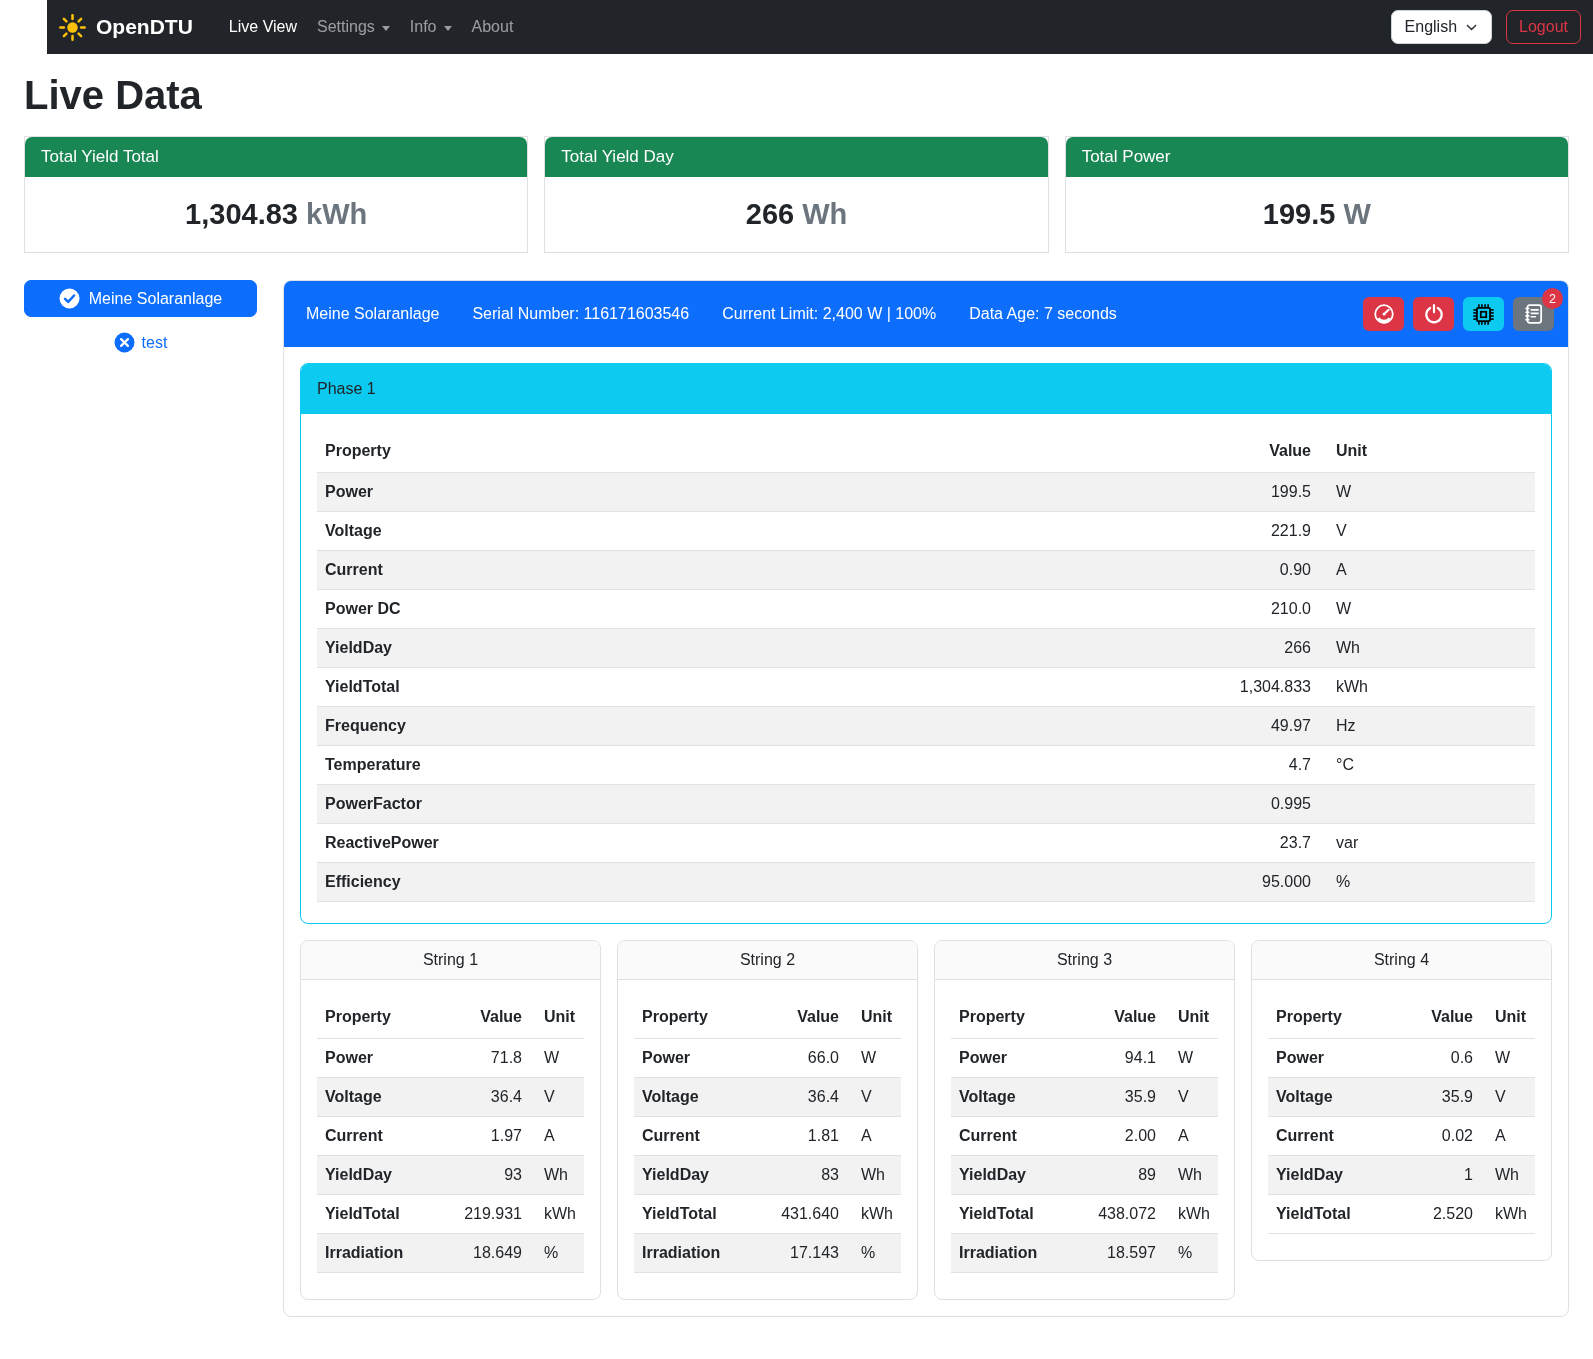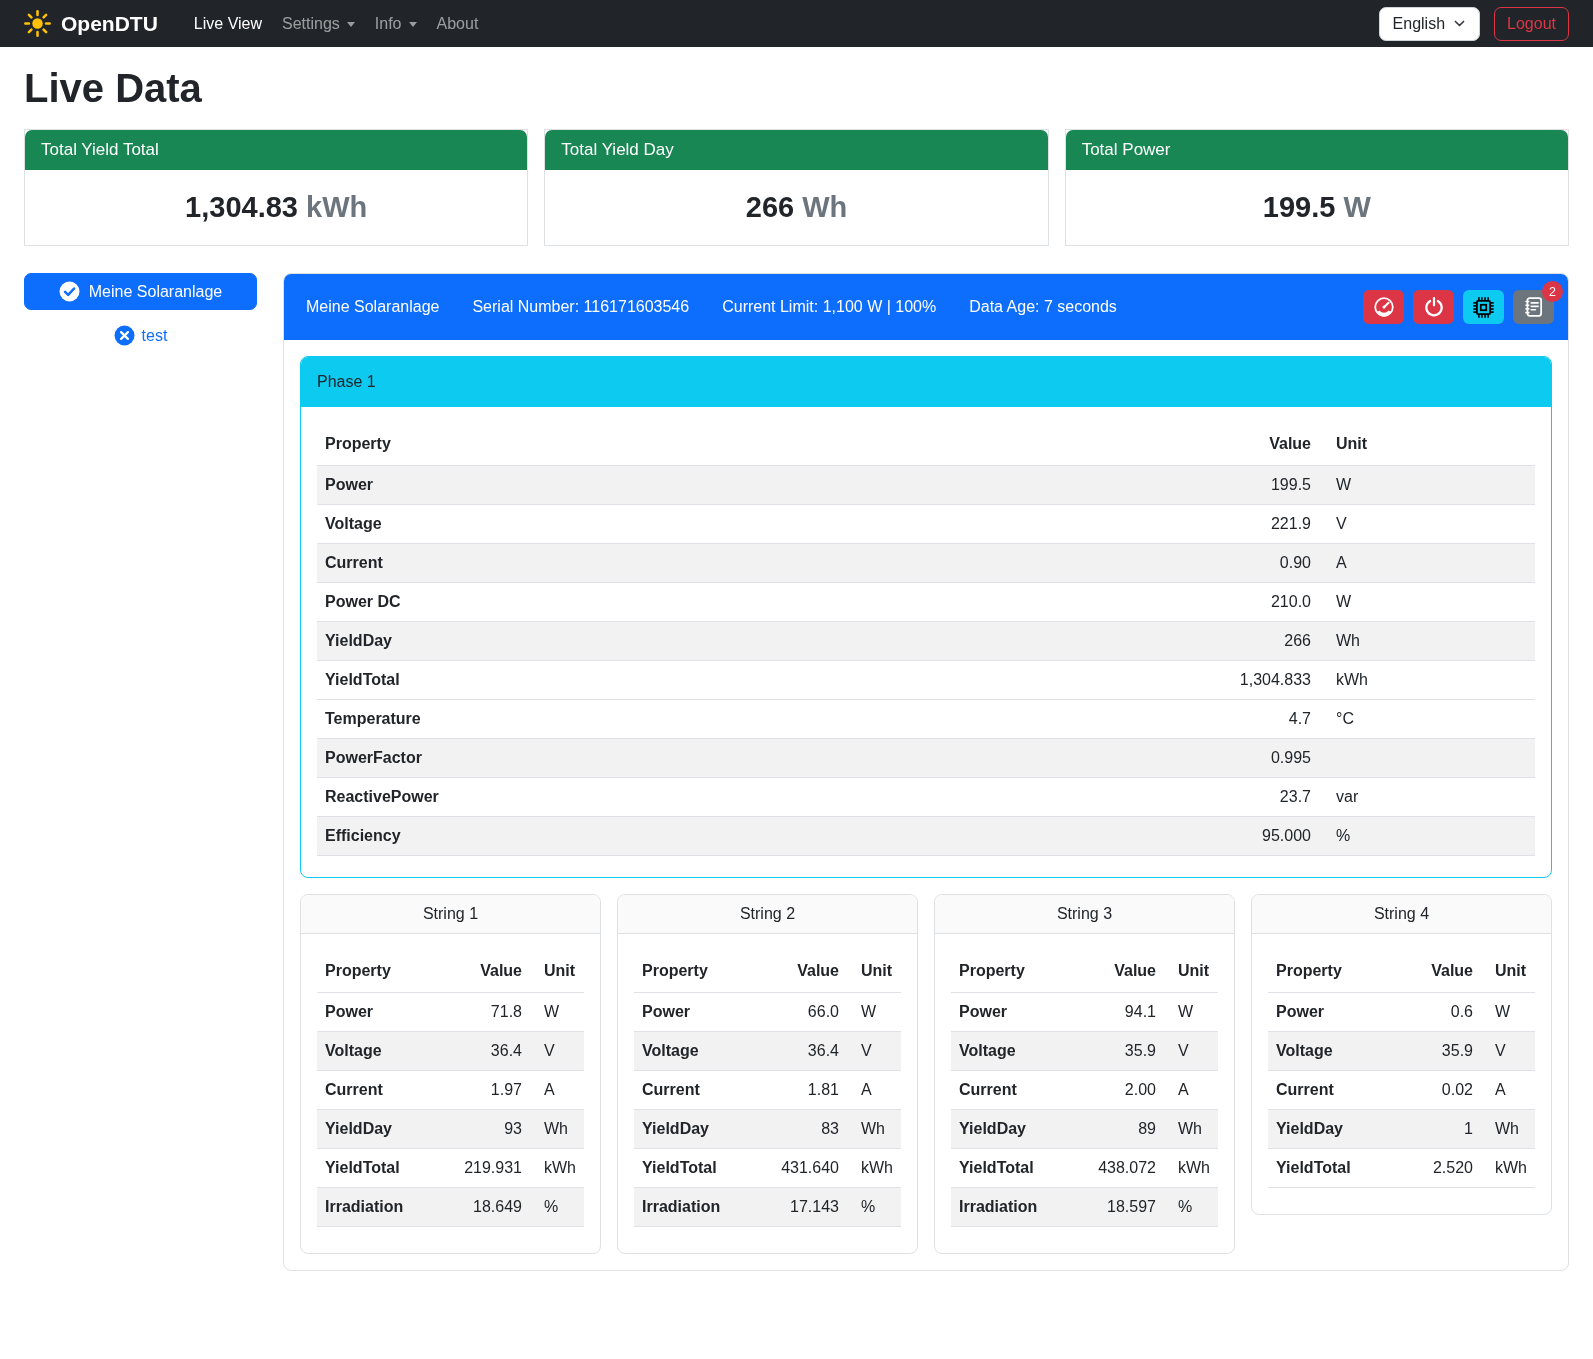--- a/index.html
+++ b/index.html
@@ -4,21 +4,21 @@
 <style>
   * { box-sizing: border-box; }
   html,body { margin:0; padding:0; }
   body {
     width: 1593px; min-height: 1359px;
     background:#ffffff; color:#212529;
     font-family: "Liberation Sans", "DejaVu Sans", sans-serif;
     font-size:16px;
   }
   
-  .navbar { background:#212529; height:47px; display:flex; align-items:center; padding:0 24px; }
+  .navbar { background:#212529; height:54px; display:flex; align-items:center; padding:0 12px;margin-left:47px; }
   .brand { display:flex; align-items:center; gap:10px; color:#fff; font-size:21px; font-weight:700; margin-right:26px; cursor:pointer; }
   .nav-links { display:flex; align-items:center; }
   .nav-link { color:rgba(255,255,255,.55); padding:8px 10px; display:flex; align-items:center; gap:7px; cursor:pointer; }
   .nav-link.active { color:#fff; }
   .caret { width:0; height:0; border-left:4.5px solid transparent; border-right:4.5px solid transparent; border-top:5px solid currentColor; display:inline-block; margin-top:2px; }
   .nav-right { margin-left:auto; display:flex; align-items:center; gap:14px; }
   .lang-select { background:#fff; color:#212529; border:1px solid #ced4da; border-radius:7px; height:34px; padding:0 13px; display:flex; align-items:center; gap:8px; cursor:pointer; }
   .logout-btn { background:transparent; color:#dc3545; border:1px solid #dc3545; border-radius:7px; height:34px; padding:0 12px; font-size:16px; font-family:inherit; cursor:pointer; }
 
   
@@ -163,21 +163,21 @@
           </svg>
         </span>
         <span>test</span>
       </div>
     </div>
 
     <div class="panel">
       <div class="panel-header">
         <span>Meine Solaranlage</span>
         <span>Serial Number: 116171603546</span>
-        <span>Current Limit: 1,100 W | 100%</span>
+        <span>Current Limit: 2,400 W | 100%</span>
         <span>Data Age: 7 seconds</span>
         <div class="panel-actions">
           <button class="icon-btn red">
             <span>
               <svg width="22" height="22" viewBox="0 0 16 16">
                 <circle cx="8" cy="8" r="6.4" fill="none" stroke="#ffffff" stroke-width="1.3"></circle>
                 <path d="M3.6 11.3 A5.4 5.4 0 0 0 12.4 11.3" fill="none" stroke="#ffffff" stroke-width="2.6"></path>
                 <line x1="8" y1="8.2" x2="11.3" y2="4.9" stroke="#ffffff" stroke-width="1.5" stroke-linecap="round"></line>
                 <circle cx="8" cy="8" r="1.1" fill="#ffffff"></circle>
               </svg>
@@ -274,20 +274,25 @@
                   <tr class="striped">
                     <td class="prop">YieldDay</td>
                     <td class="val">266</td>
                     <td class="unit">Wh</td>
                   </tr>
                   <tr>
                     <td class="prop">YieldTotal</td>
                     <td class="val">1,304.833</td>
                     <td class="unit">kWh</td>
                   </tr>
+                  <tr class="striped">
+                    <td class="prop">Frequency</td>
+                    <td class="val">49.97</td>
+                    <td class="unit">Hz</td>
+                  </tr>
                   <tr>
                     <td class="prop">Temperature</td>
                     <td class="val">4.7</td>
                     <td class="unit">°C</td>
                   </tr>
                   <tr class="striped">
                     <td class="prop">PowerFactor</td>
                     <td class="val">0.995</td>
                     <td class="unit"></td>
                   </tr>

